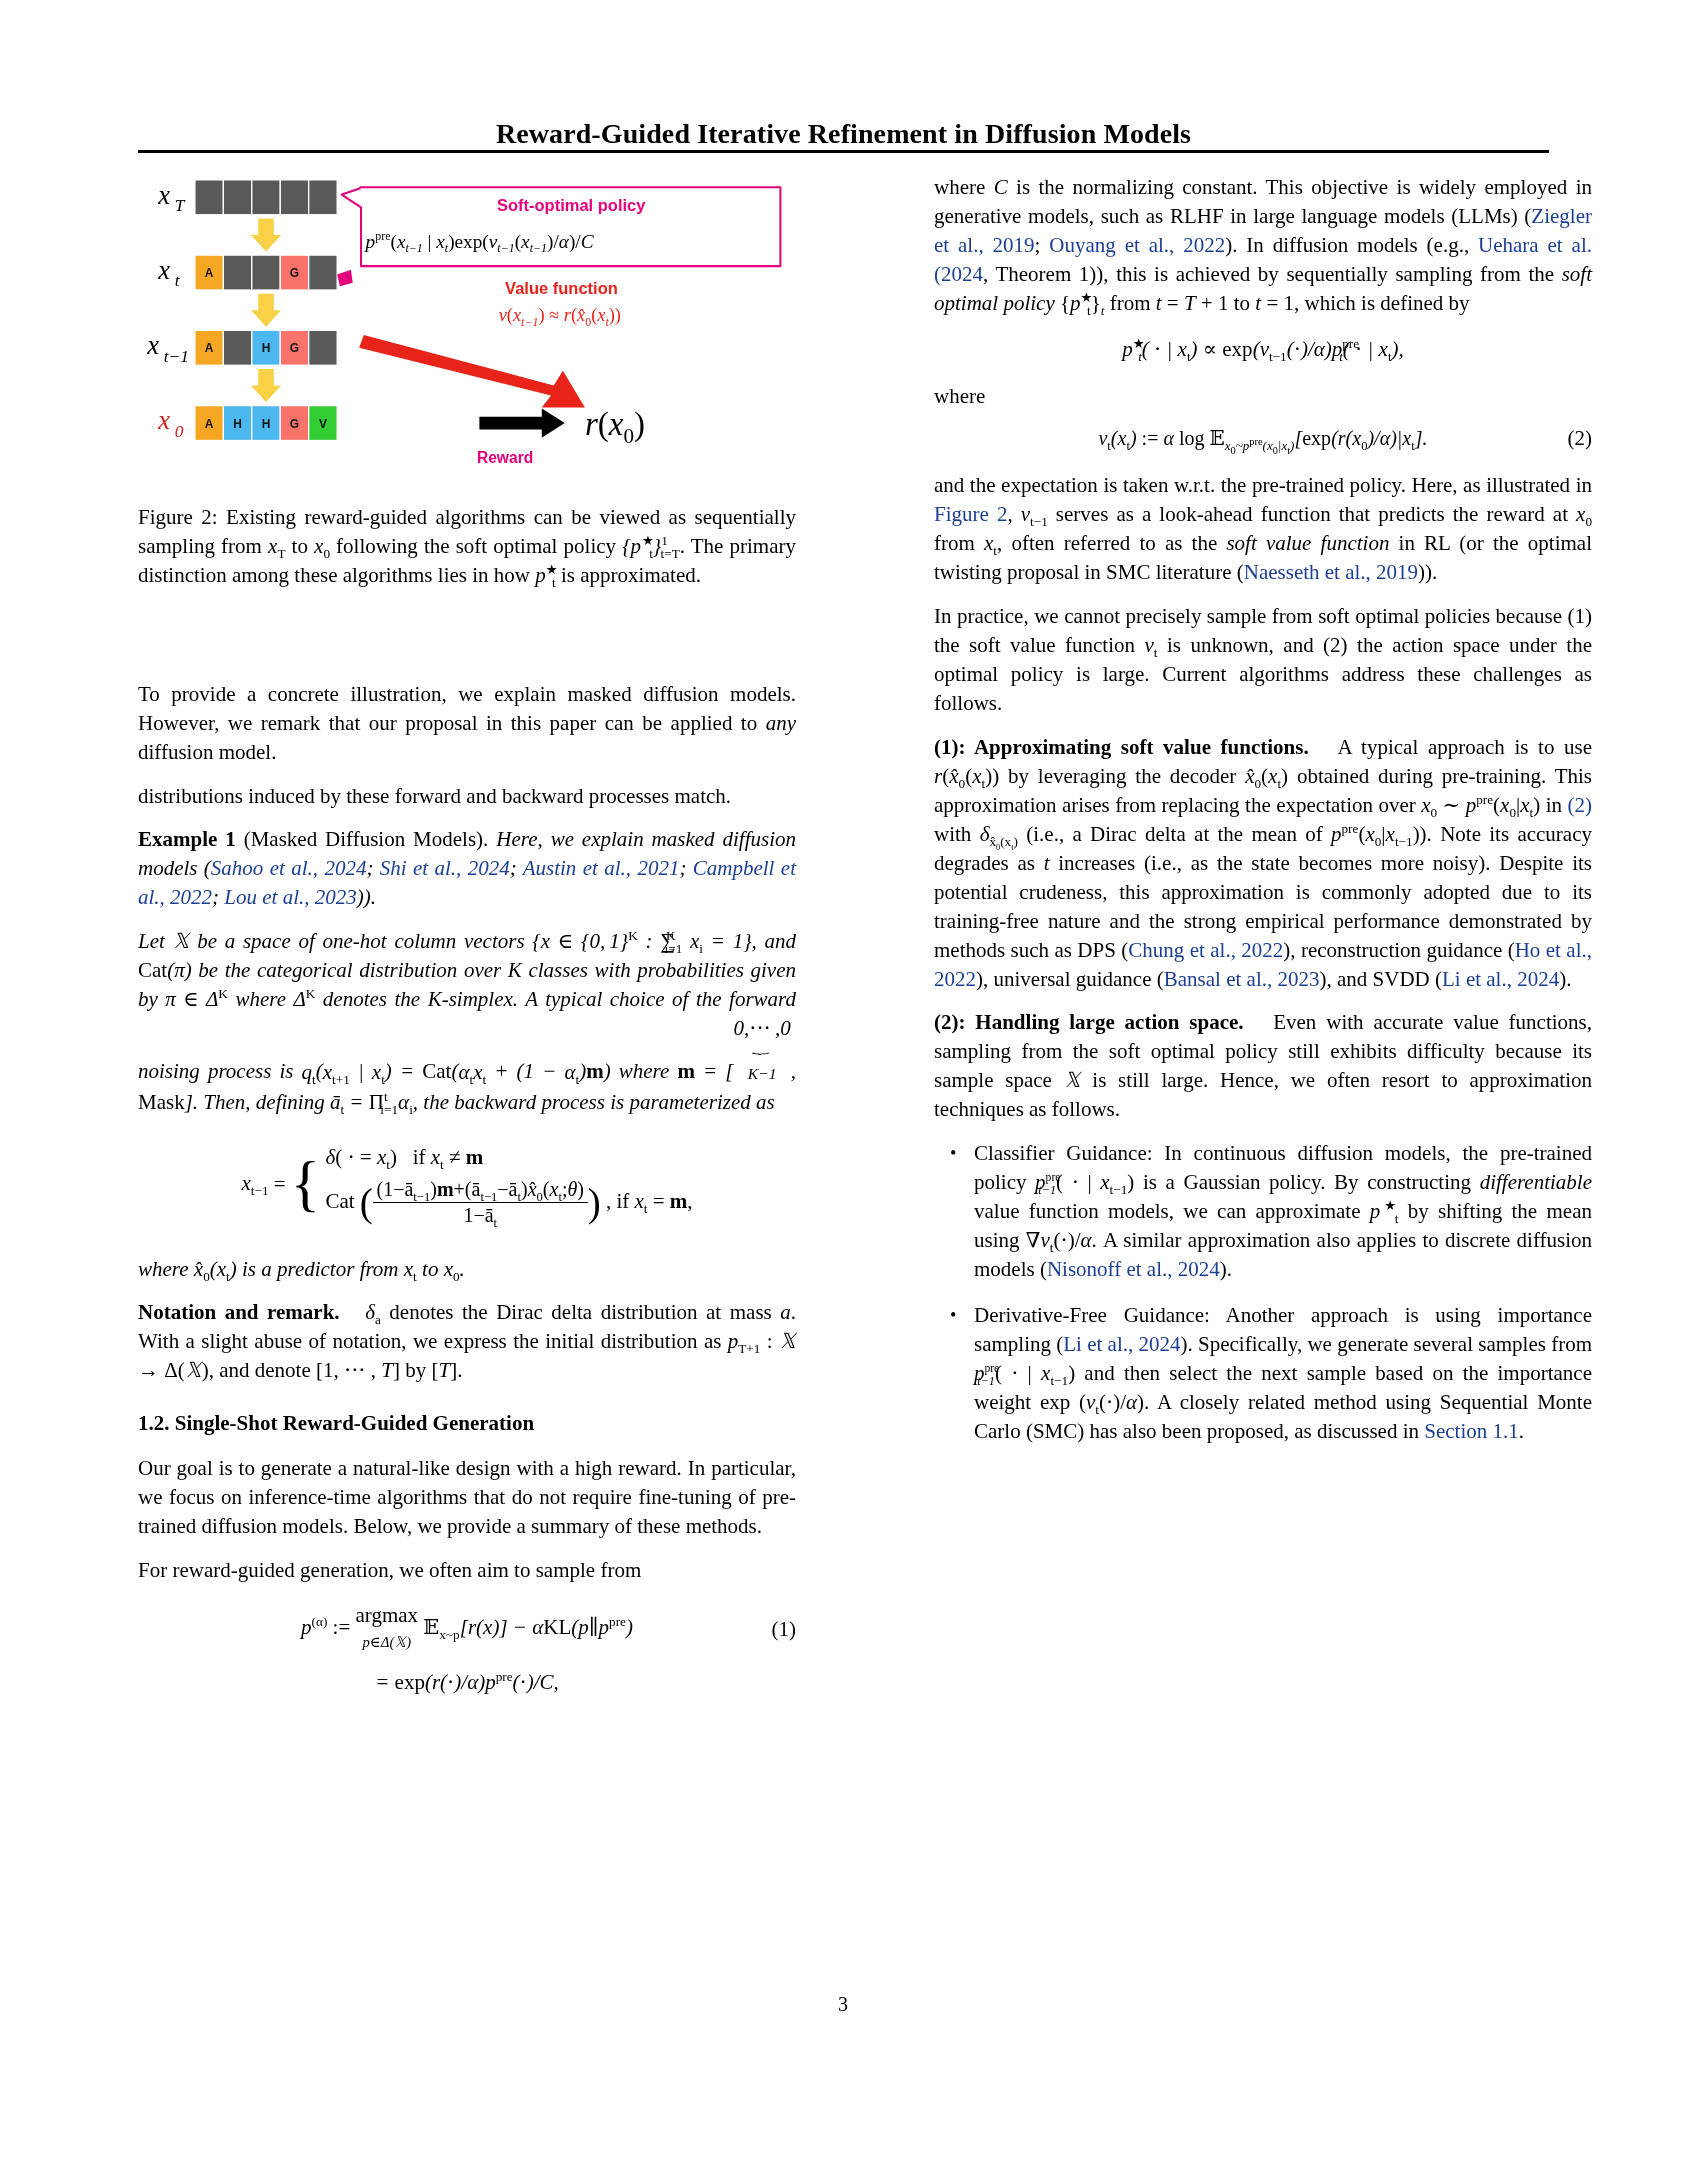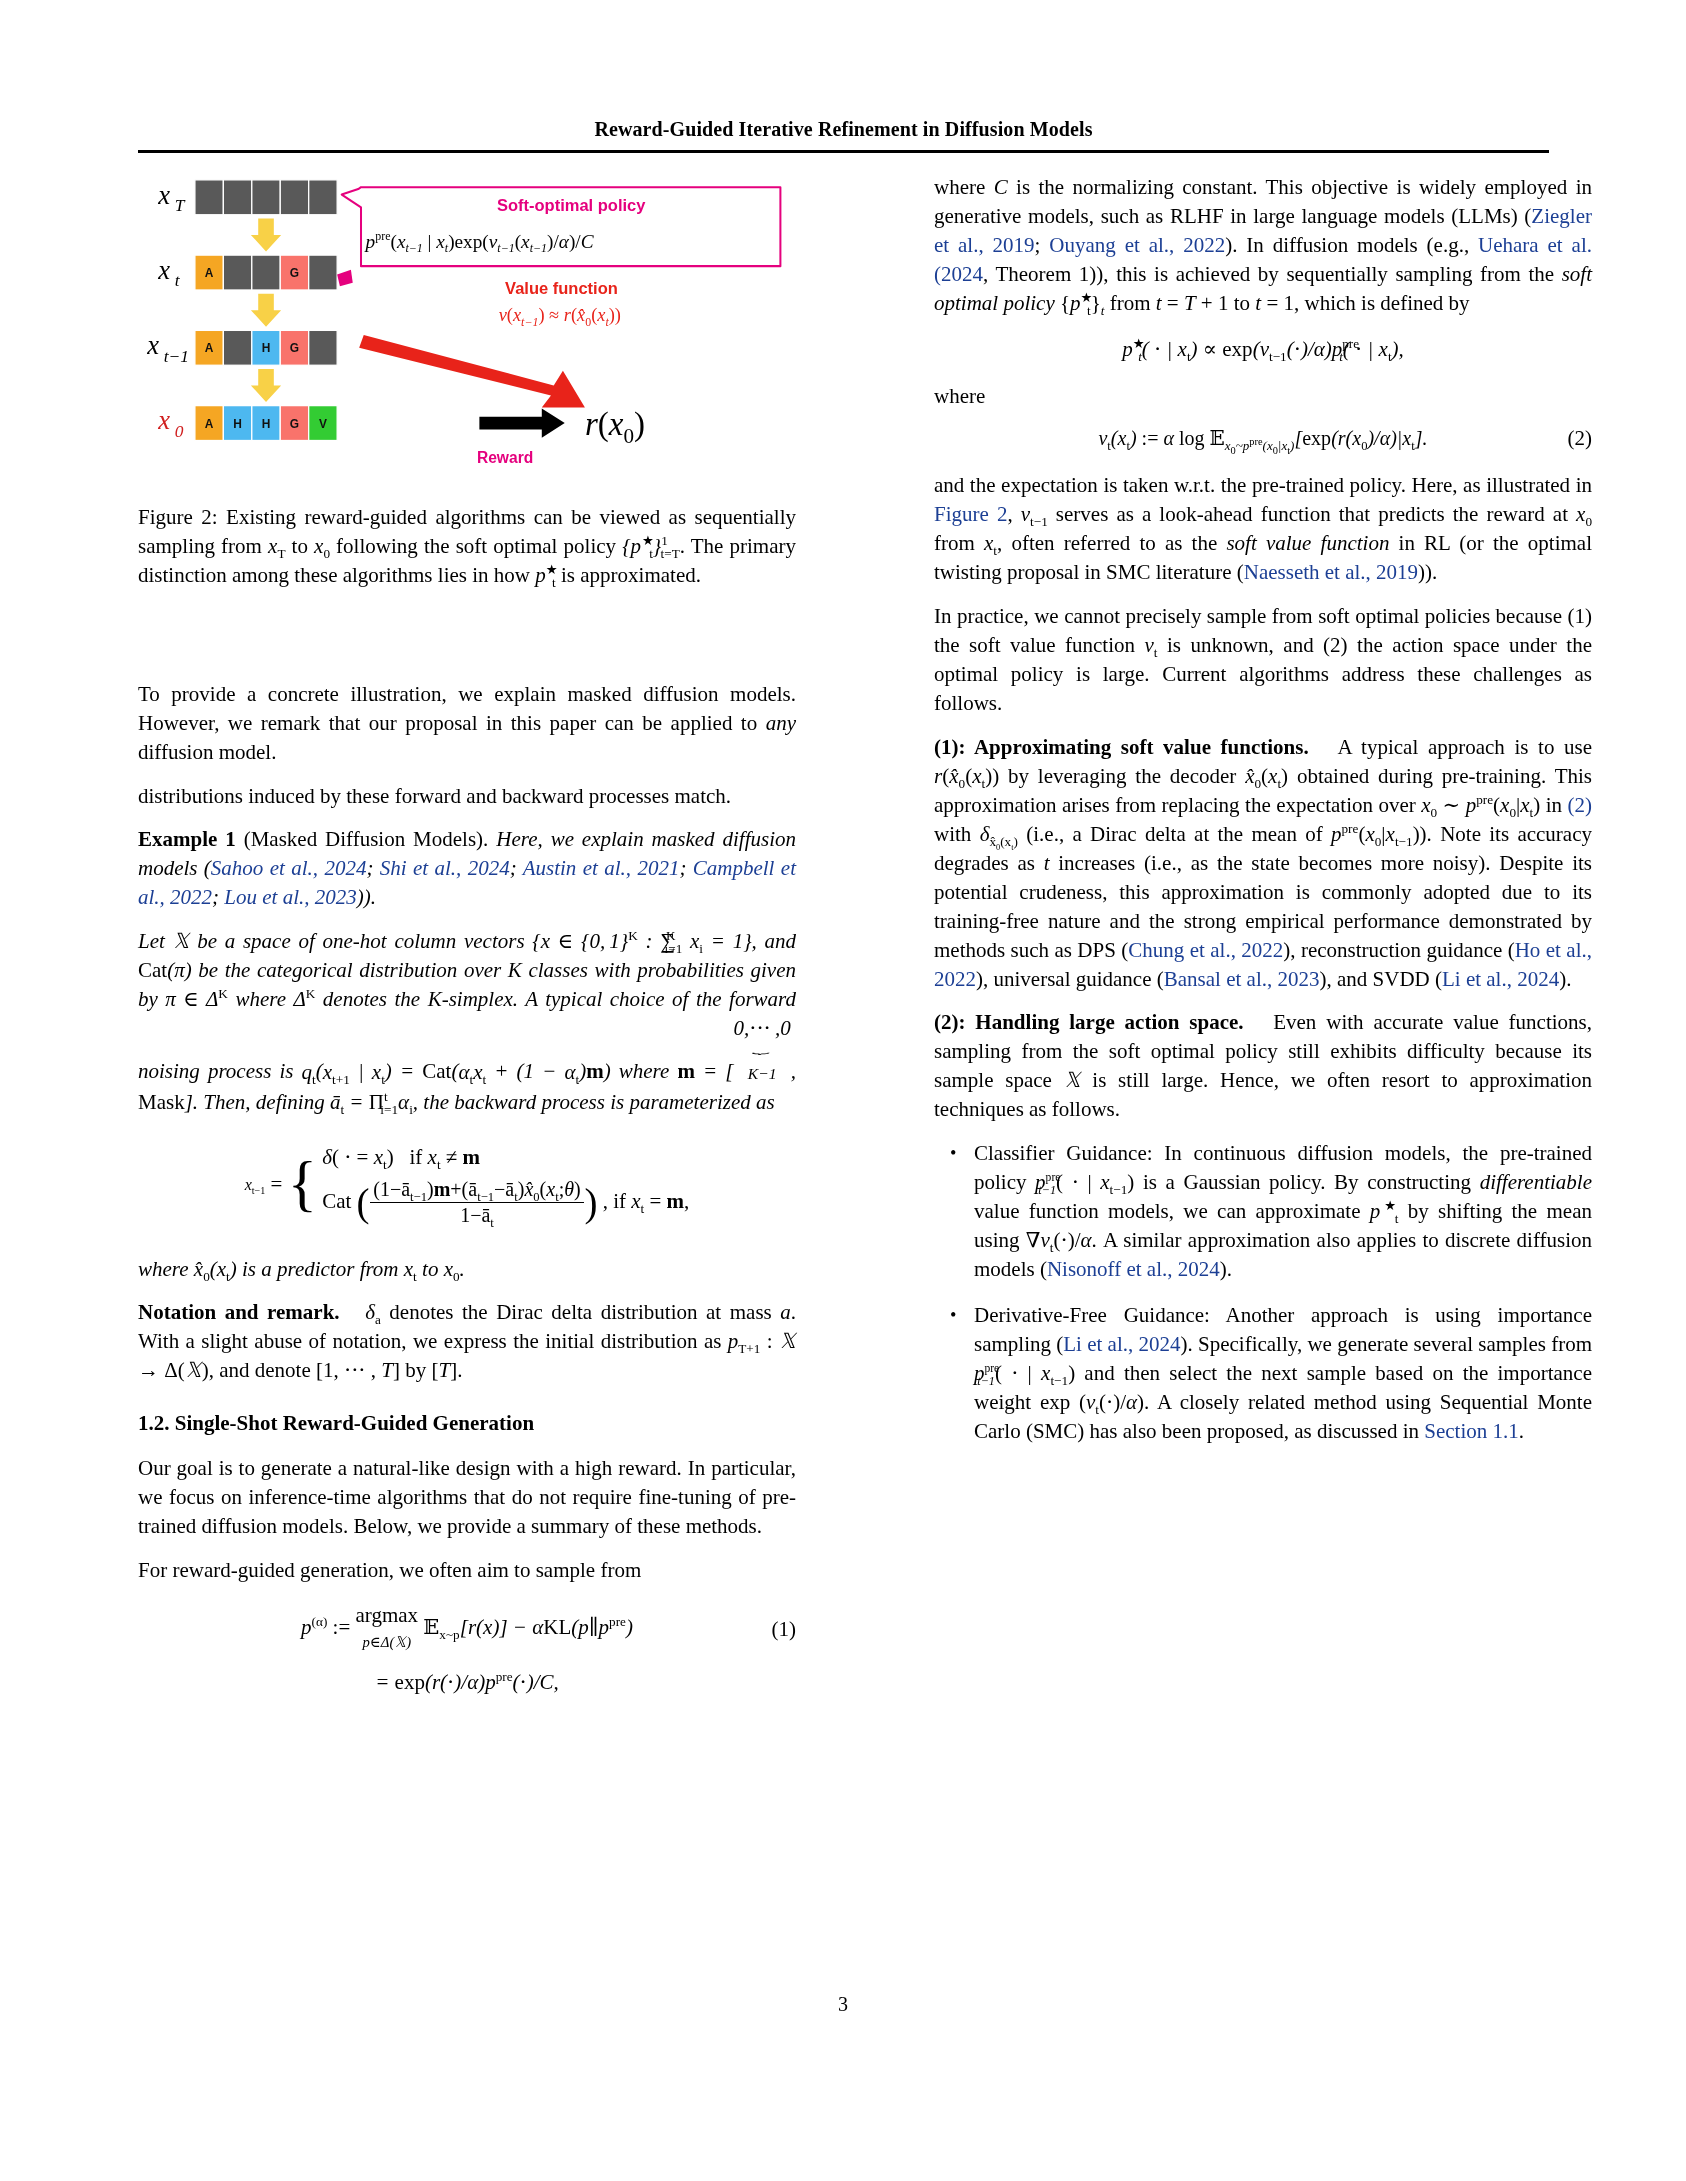--- a/index.html
+++ b/index.html
@@ -23,21 +23,21 @@
   }
 
   
   .header {
     position: absolute;
     left: 138px;
     top: 118px;
     width: 1411px;
     text-align: center;
     font-weight: bold;
-    font-size: 20px;
+    font-size: 28px;
     letter-spacing: 0.1px;
   }
   .header-rule {
     position: absolute;
     left: 138px;
     top: 150px;
     width: 1411px;
     height: 2.8px;
     background: #000;
   }
@@ -298,21 +298,21 @@
 
     <p>To provide a concrete illustration, we explain masked diffusion models. However, we remark that our proposal in this paper can be applied to <span class="it">any</span> diffusion model.</p>
 
     <p>distributions induced by these forward and backward processes match.</p>
 
     <p><span class="bf">Example 1</span> <span>(Masked Diffusion Models).</span> <span class="it"><span>Here, we explain masked diffusion models (</span><span class="cite">Sahoo et al., 2024</span>; <span class="cite">Shi et al., 2024</span>; <span class="cite">Austin et al., 2021</span>; <span class="cite">Campbell et al., 2022</span>; <span class="cite">Lou et al., 2023</span><span>)).</span></span></p>
 
     <p class="it">Let <span class="mr" style="font-style:italic">𝕏</span> be a space of one-hot column vectors {<span class="m">x</span> ∈ {0, 1}<sup>K</sup> : <span style="font-style:normal">∑</span><sup style="margin-left:-9.2px">K</sup><sub style="margin-left:-11px">i=1</sub> <span class="m">x<sub>i</sub></span> = 1}, and <span class="mr">Cat</span>(<span class="m">π</span>) be the categorical distribution over K classes with probabilities given by <span class="m">π</span> ∈ Δ<sup>K</sup> where Δ<sup>K</sup> denotes the K-simplex. A typical choice of the forward noising process is <span class="m">q<sub>t</sub></span>(<span class="m">x<sub>t+1</sub></span> | <span class="m">x<sub>t</sub></span>) = <span class="mr">Cat</span>(<span class="m">α<sub>t</sub>x<sub>t</sub></span> + (1 − <span class="m">α<sub>t</sub></span>)<span class="bf mr">m</span>) where <span class="bf mr">m</span> = [<span class="underbrace">0,⋅⋅⋅ ,0<span class="ub-mark">⏟</span><span class="ub-lab">K−1</span></span>, <span class="mr">Mask</span>]. Then, defining <span class="m">ā<sub>t</sub></span> = <span class="mr">Π</span><sup>t</sup><sub style="margin-left:-7.3px">i=1</sub><span class="m">α<sub>i</sub></span>, the backward process is parameterized as</p>
 
     <div class="eq" style="margin-top:24px;margin-bottom:24px;">
-      <span class="m" style="font-size:16px;">x<sub>t−1</sub></span> <span style="font-style:normal">=</span>
+      <span class="m" style="font-size:21px;">x<sub>t−1</sub></span> <span style="font-style:normal">=</span>
       <span class="brace">{</span>
       <span class="cases">
         <div><span class="m">δ</span>( ⋅ = <span class="m">x<sub>t</sub></span>)&nbsp;&nbsp; if <span class="m">x<sub>t</sub></span> ≠ <span class="bf">m</span></div>
         <div><span class="mr">Cat</span> <span class="bigparen">(</span><span class="frac"><span class="num">(1−ā<sub>t−1</sub>)<span class="bf">m</span>+(ā<sub>t−1</sub>−ā<sub>t</sub>)<span class="m">x̂</span><sub>0</sub>(<span class="m">x<sub>t</sub></span>;<span class="m">θ</span>)</span><span class="den">1−ā<sub>t</sub></span></span><span class="bigparen">)</span> , if <span class="m">x<sub>t</sub></span> = <span class="bf">m</span>,</div>
       </span>
     </div>
 
     <p class="it">where <span class="m">x̂</span><sub>0</sub>(<span class="m">x<sub>t</sub></span>) is a predictor from <span class="m">x<sub>t</sub></span> to <span class="m">x<sub>0</sub></span>.</p>
 
     <p><span class="bf">Notation and remark.</span> &nbsp;&nbsp;<span class="m">δ<sub>a</sub></span> denotes the Dirac delta distribution at mass <span class="m">a</span>. With a slight abuse of notation, we express the initial distribution as <span class="m">p<sub>T+1</sub></span> : <span style="font-style:italic">𝕏</span> → Δ(<span style="font-style:italic">𝕏</span>), and denote [1, ⋅⋅⋅ , <span class="m">T</span>] by [<span class="m">T</span>].</p>

